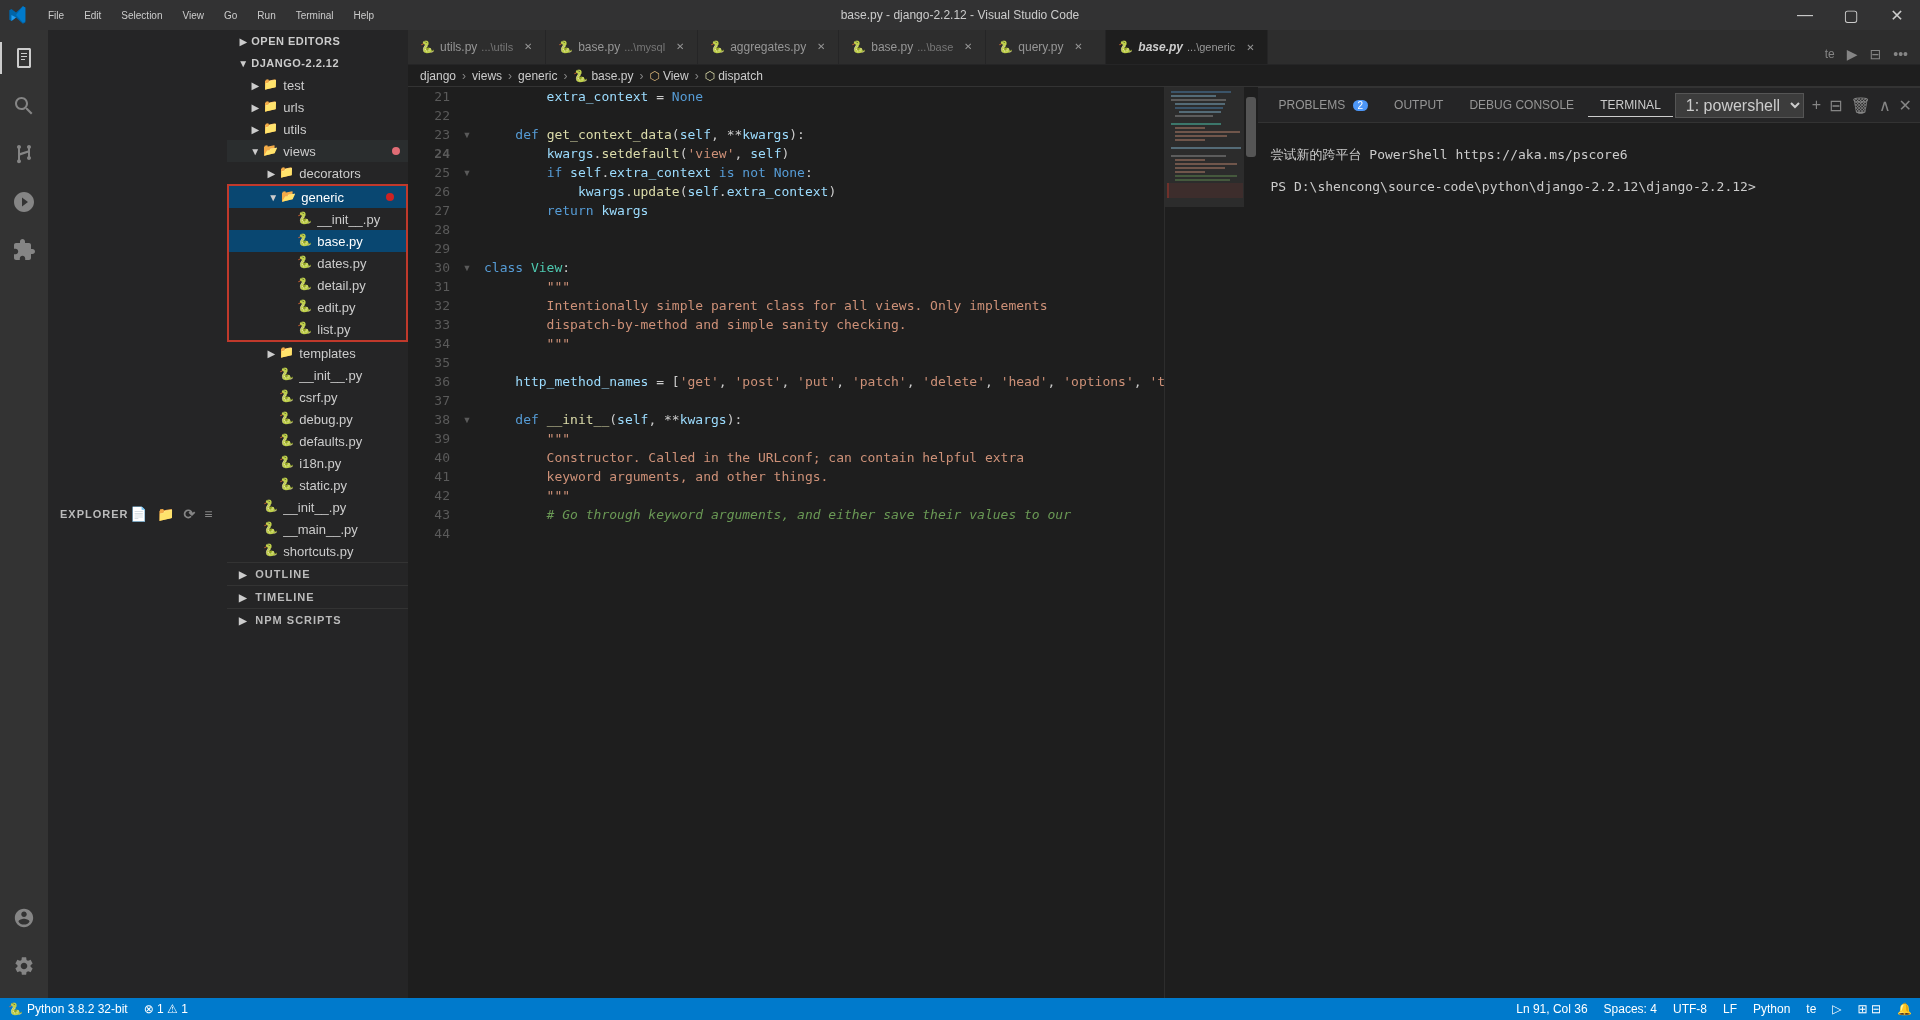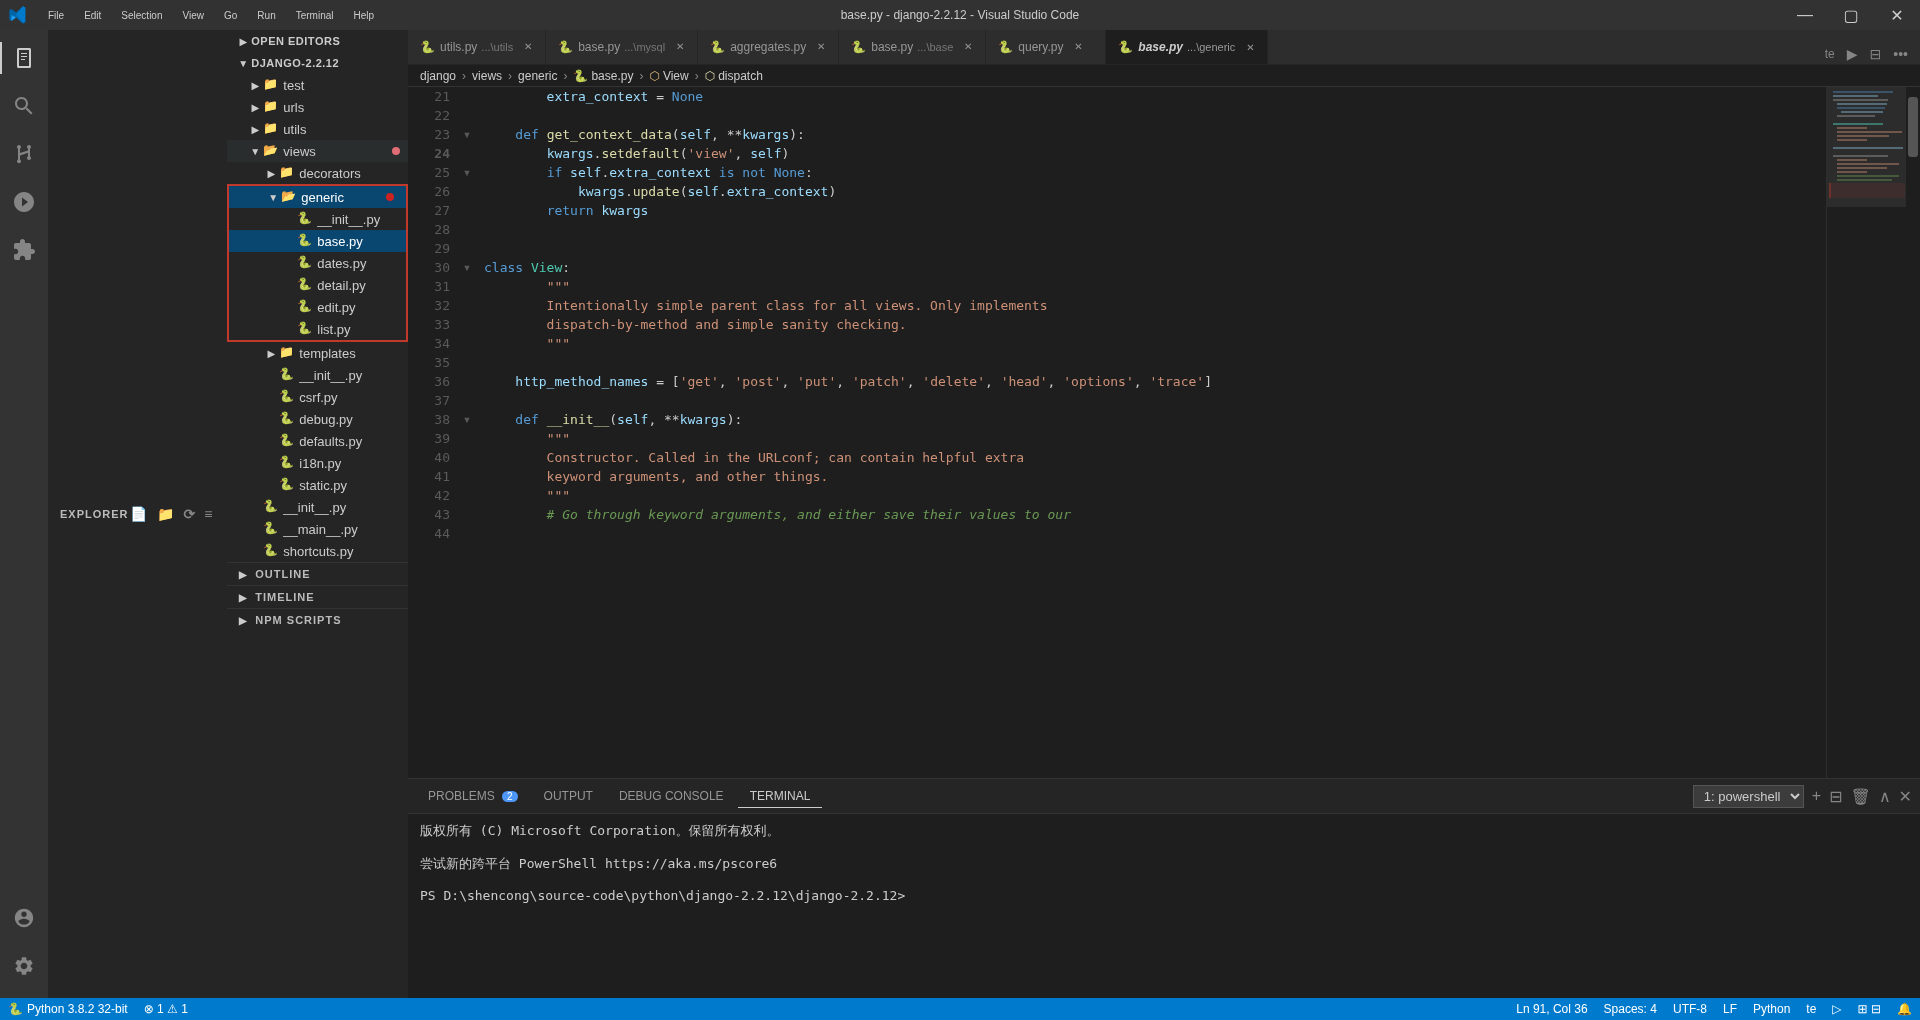--- a/index.html
+++ b/index.html
@@ -83,21 +83,21 @@
     .minimap-inner { width: 100%; height: 100%; background: #1e1e1e; position: relative; }
     .minimap-slider { position: absolute; top: 0; left: 0; right: 0; height: 120px; background: rgba(100,100,100,0.2); }
 
     
     .terminal-panel { height: 220px; background: #1e1e1e; border-top: 1px solid #333; display: flex; flex-direction: column; flex-shrink: 0; }
     .terminal-tabs { height: 35px; background: #252526; display: flex; align-items: center; padding: 0 8px; gap: 2px; border-bottom: 1px solid #333; }
     .terminal-tab { padding: 4px 12px; font-size: 12px; cursor: pointer; color: #969696; }
     .terminal-tab.active { color: #cccccc; border-bottom: 1px solid #cccccc; }
     .terminal-tab-badge { background: #4d97f8; color: white; border-radius: 10px; padding: 0 5px; font-size: 10px; margin-left: 4px; }
     .terminal-tab-end { margin-left: auto; display: flex; align-items: center; gap: 8px; }
-    .terminal-tab-end select { background: #3c3c3c; color: #cccccc; border: 1px solid #555; padding: 2px 6px; font-size: 13px; cursor: pointer; }
+    .terminal-tab-end select { background: #3c3c3c; color: #cccccc; border: 1px solid #555; padding: 2px 6px; font-size: 16px; cursor: pointer; }
     .terminal-content { flex: 1; background: #1e1e1e; padding: 8px 12px; font-family: 'Consolas', monospace; font-size: 13px; color: #cccccc; overflow: auto; }
 
     
     .status-bar { height: 22px; background: #007acc; display: flex; align-items: center; font-size: 12px; color: white; flex-shrink: 0; }
     .status-left { display: flex; align-items: center; gap: 0; }
     .status-right { margin-left: auto; display: flex; align-items: center; gap: 0; }
     .status-item { padding: 0 8px; height: 22px; display: flex; align-items: center; cursor: pointer; gap: 4px; }
 
     
     .editor-scrollbar { width: 14px; background: #1e1e1e; flex-shrink: 0; position: relative; }
@@ -434,21 +434,21 @@
       <span class="breadcrumb-sep">›</span>
       <span class="breadcrumb-item">
         <span style="color:#dcb67a; margin-right:3px;">⬡</span>View
       </span>
       <span class="breadcrumb-sep">›</span>
       <span class="breadcrumb-item">
         <span style="color:#dcdcaa; margin-right:3px;">⬡</span>dispatch
       </span>
     </div>
 
-    <div style="flex:1; display:flex; flex-direction:column; overflow:hidden;">
+    <div style="flex:1; display:flex; flex-direction:row; overflow:hidden;">
 
       <div style="flex:1; display:flex; overflow:hidden;">
 
         <div class="line-numbers">
           <div style="height:19px;">21</div>
           <div style="height:19px;">22</div>
           <div style="height:19px;">23</div>
           <div style="height:19px;font-weight:bold;">24</div>
           <div style="height:19px;">25</div>
           <div style="height:19px;">26</div>
@@ -580,21 +580,20 @@
             </select>
             <span style="color:#858585; cursor:pointer; font-size:16px;">+</span>
             <span style="color:#858585; cursor:pointer; font-size:16px;">⊟</span>
             <span style="color:#858585; cursor:pointer; font-size:16px;">🗑</span>
             <span style="color:#858585; cursor:pointer; font-size:16px;">∧</span>
             <span style="color:#858585; cursor:pointer; font-size:16px;">✕</span>
           </div>
         </div>
 
         <div class="terminal-content">
-          <div>版权所有 (C) Microsoft Corporation。保留所有权利。</div>
           <div>&nbsp;</div>
           <div>尝试新的跨平台 PowerShell https://aka.ms/pscore6</div>
           <div>&nbsp;</div>
           <div>PS D:\shencong\source-code\python\django-2.2.12\django-2.2.12&gt;</div>
         </div>
       </div>
     </div>
   </div>
 </div>
 

